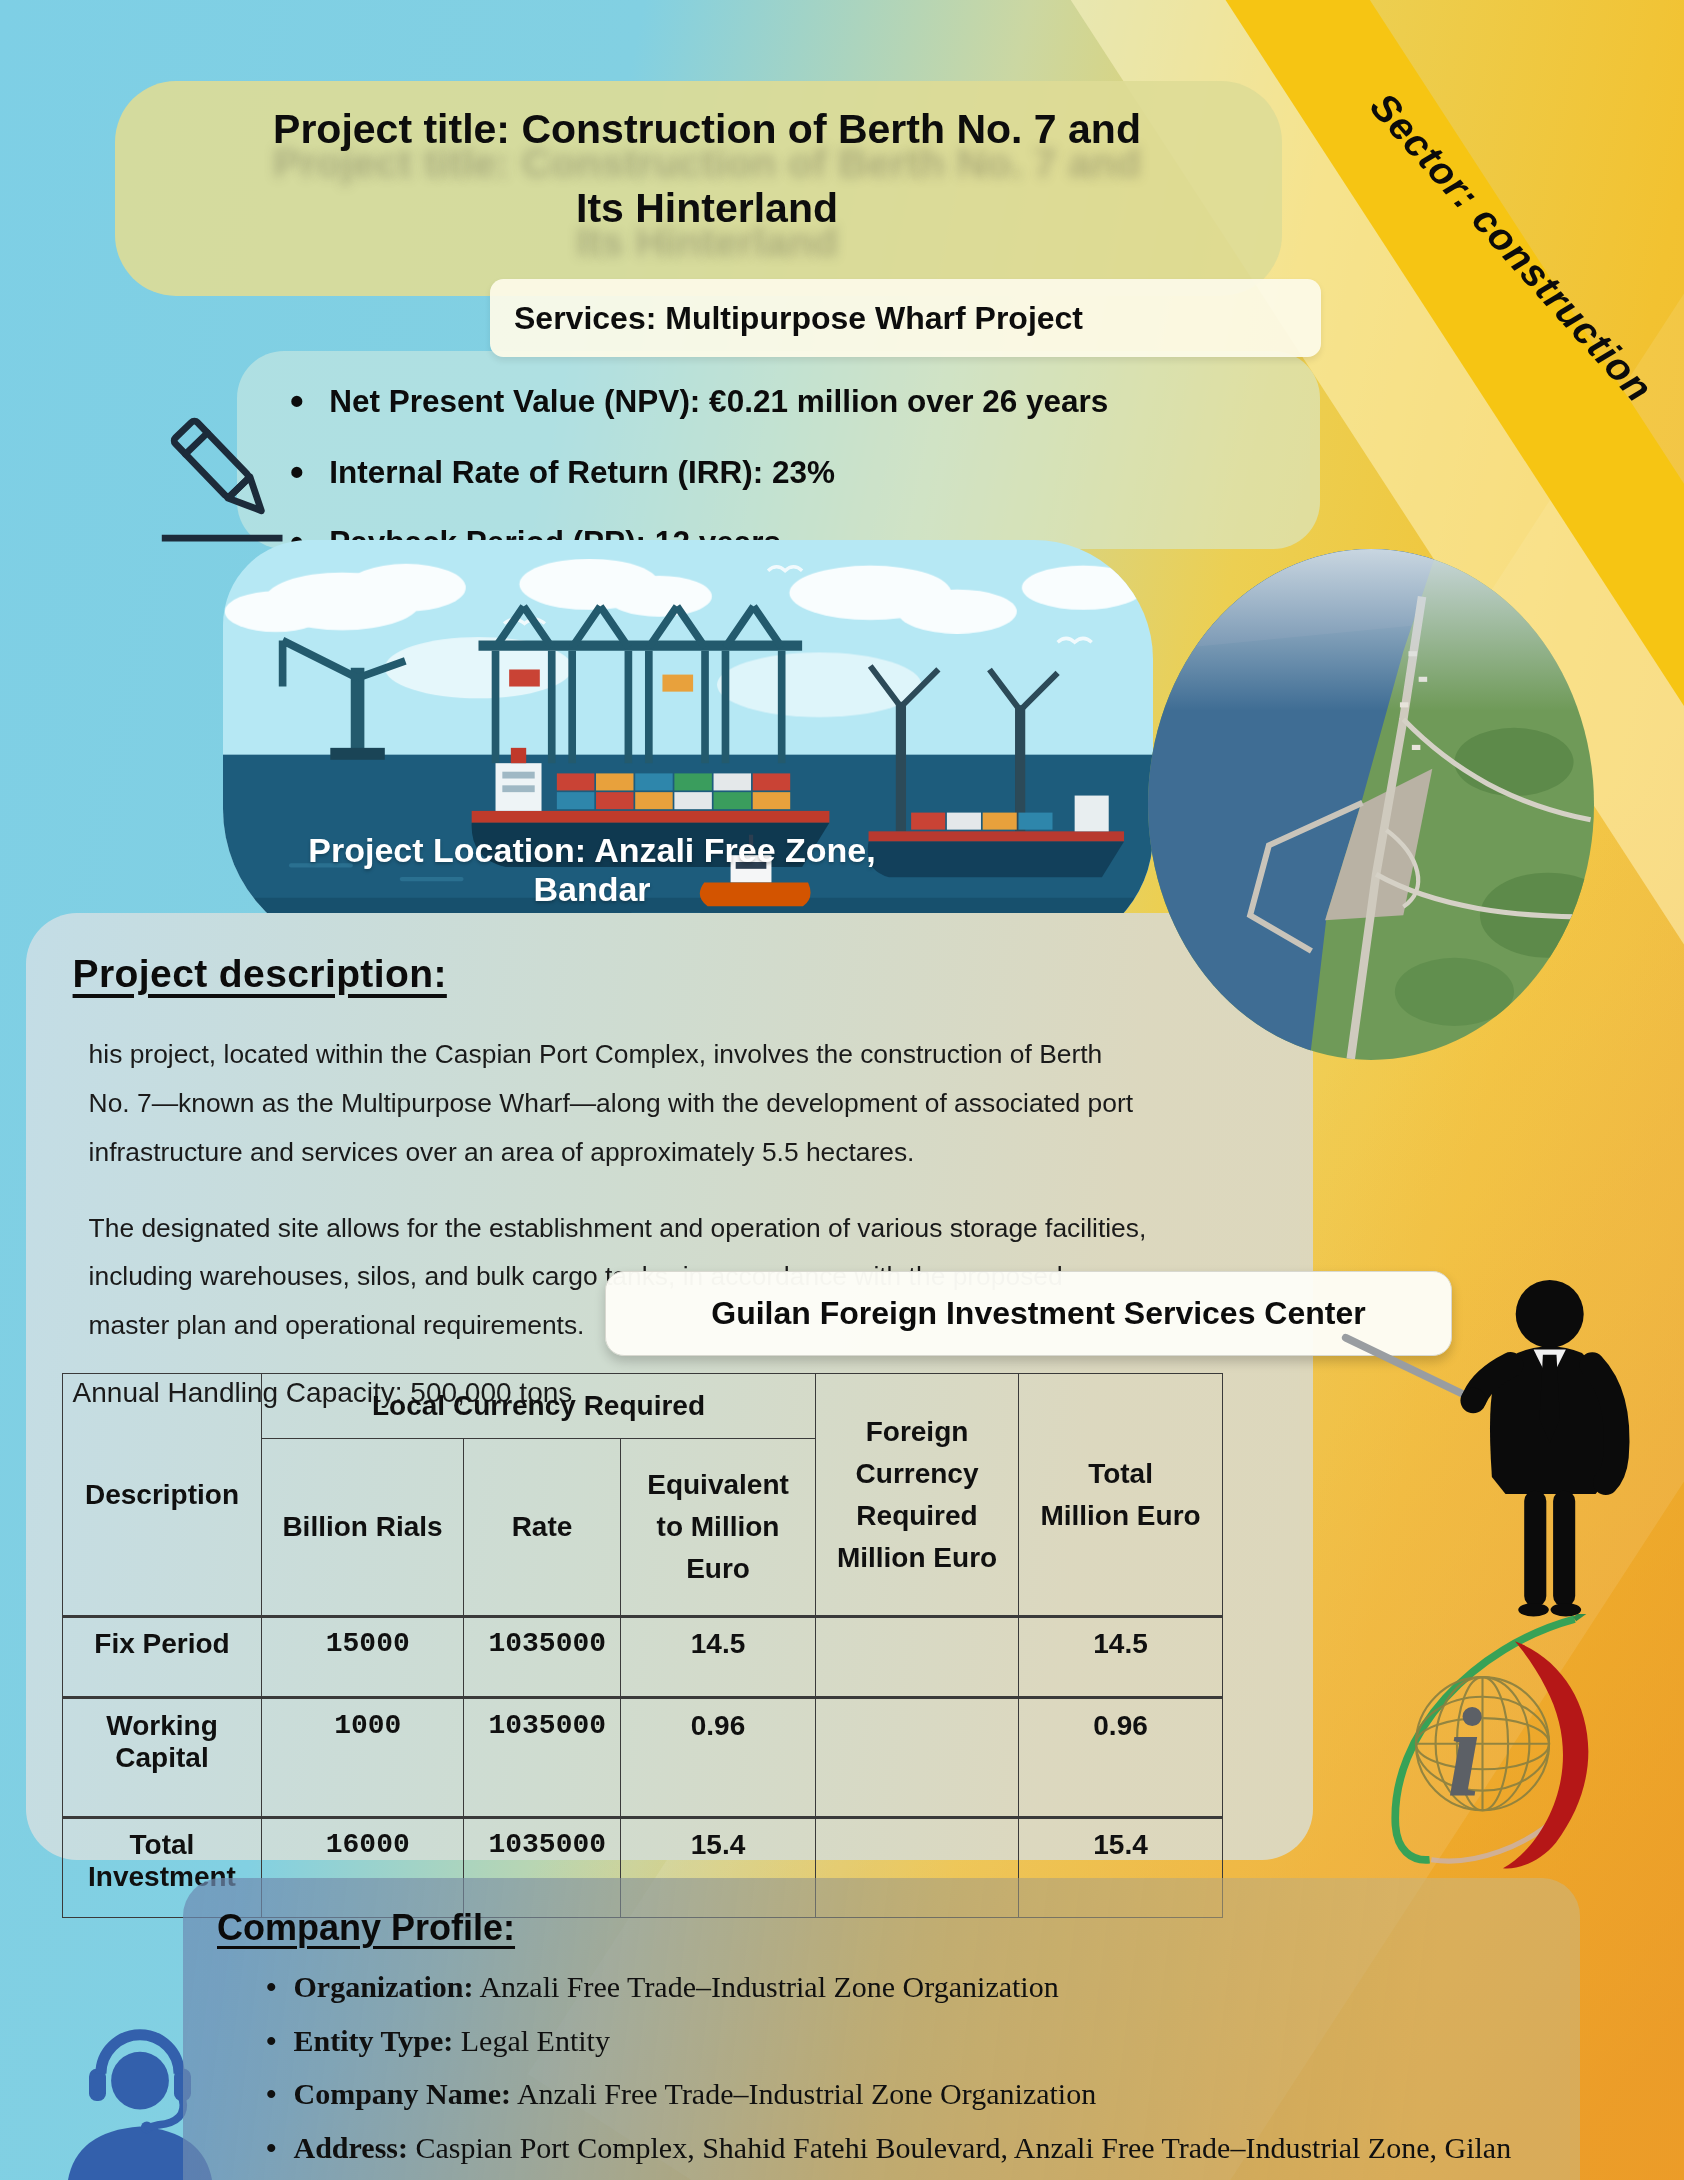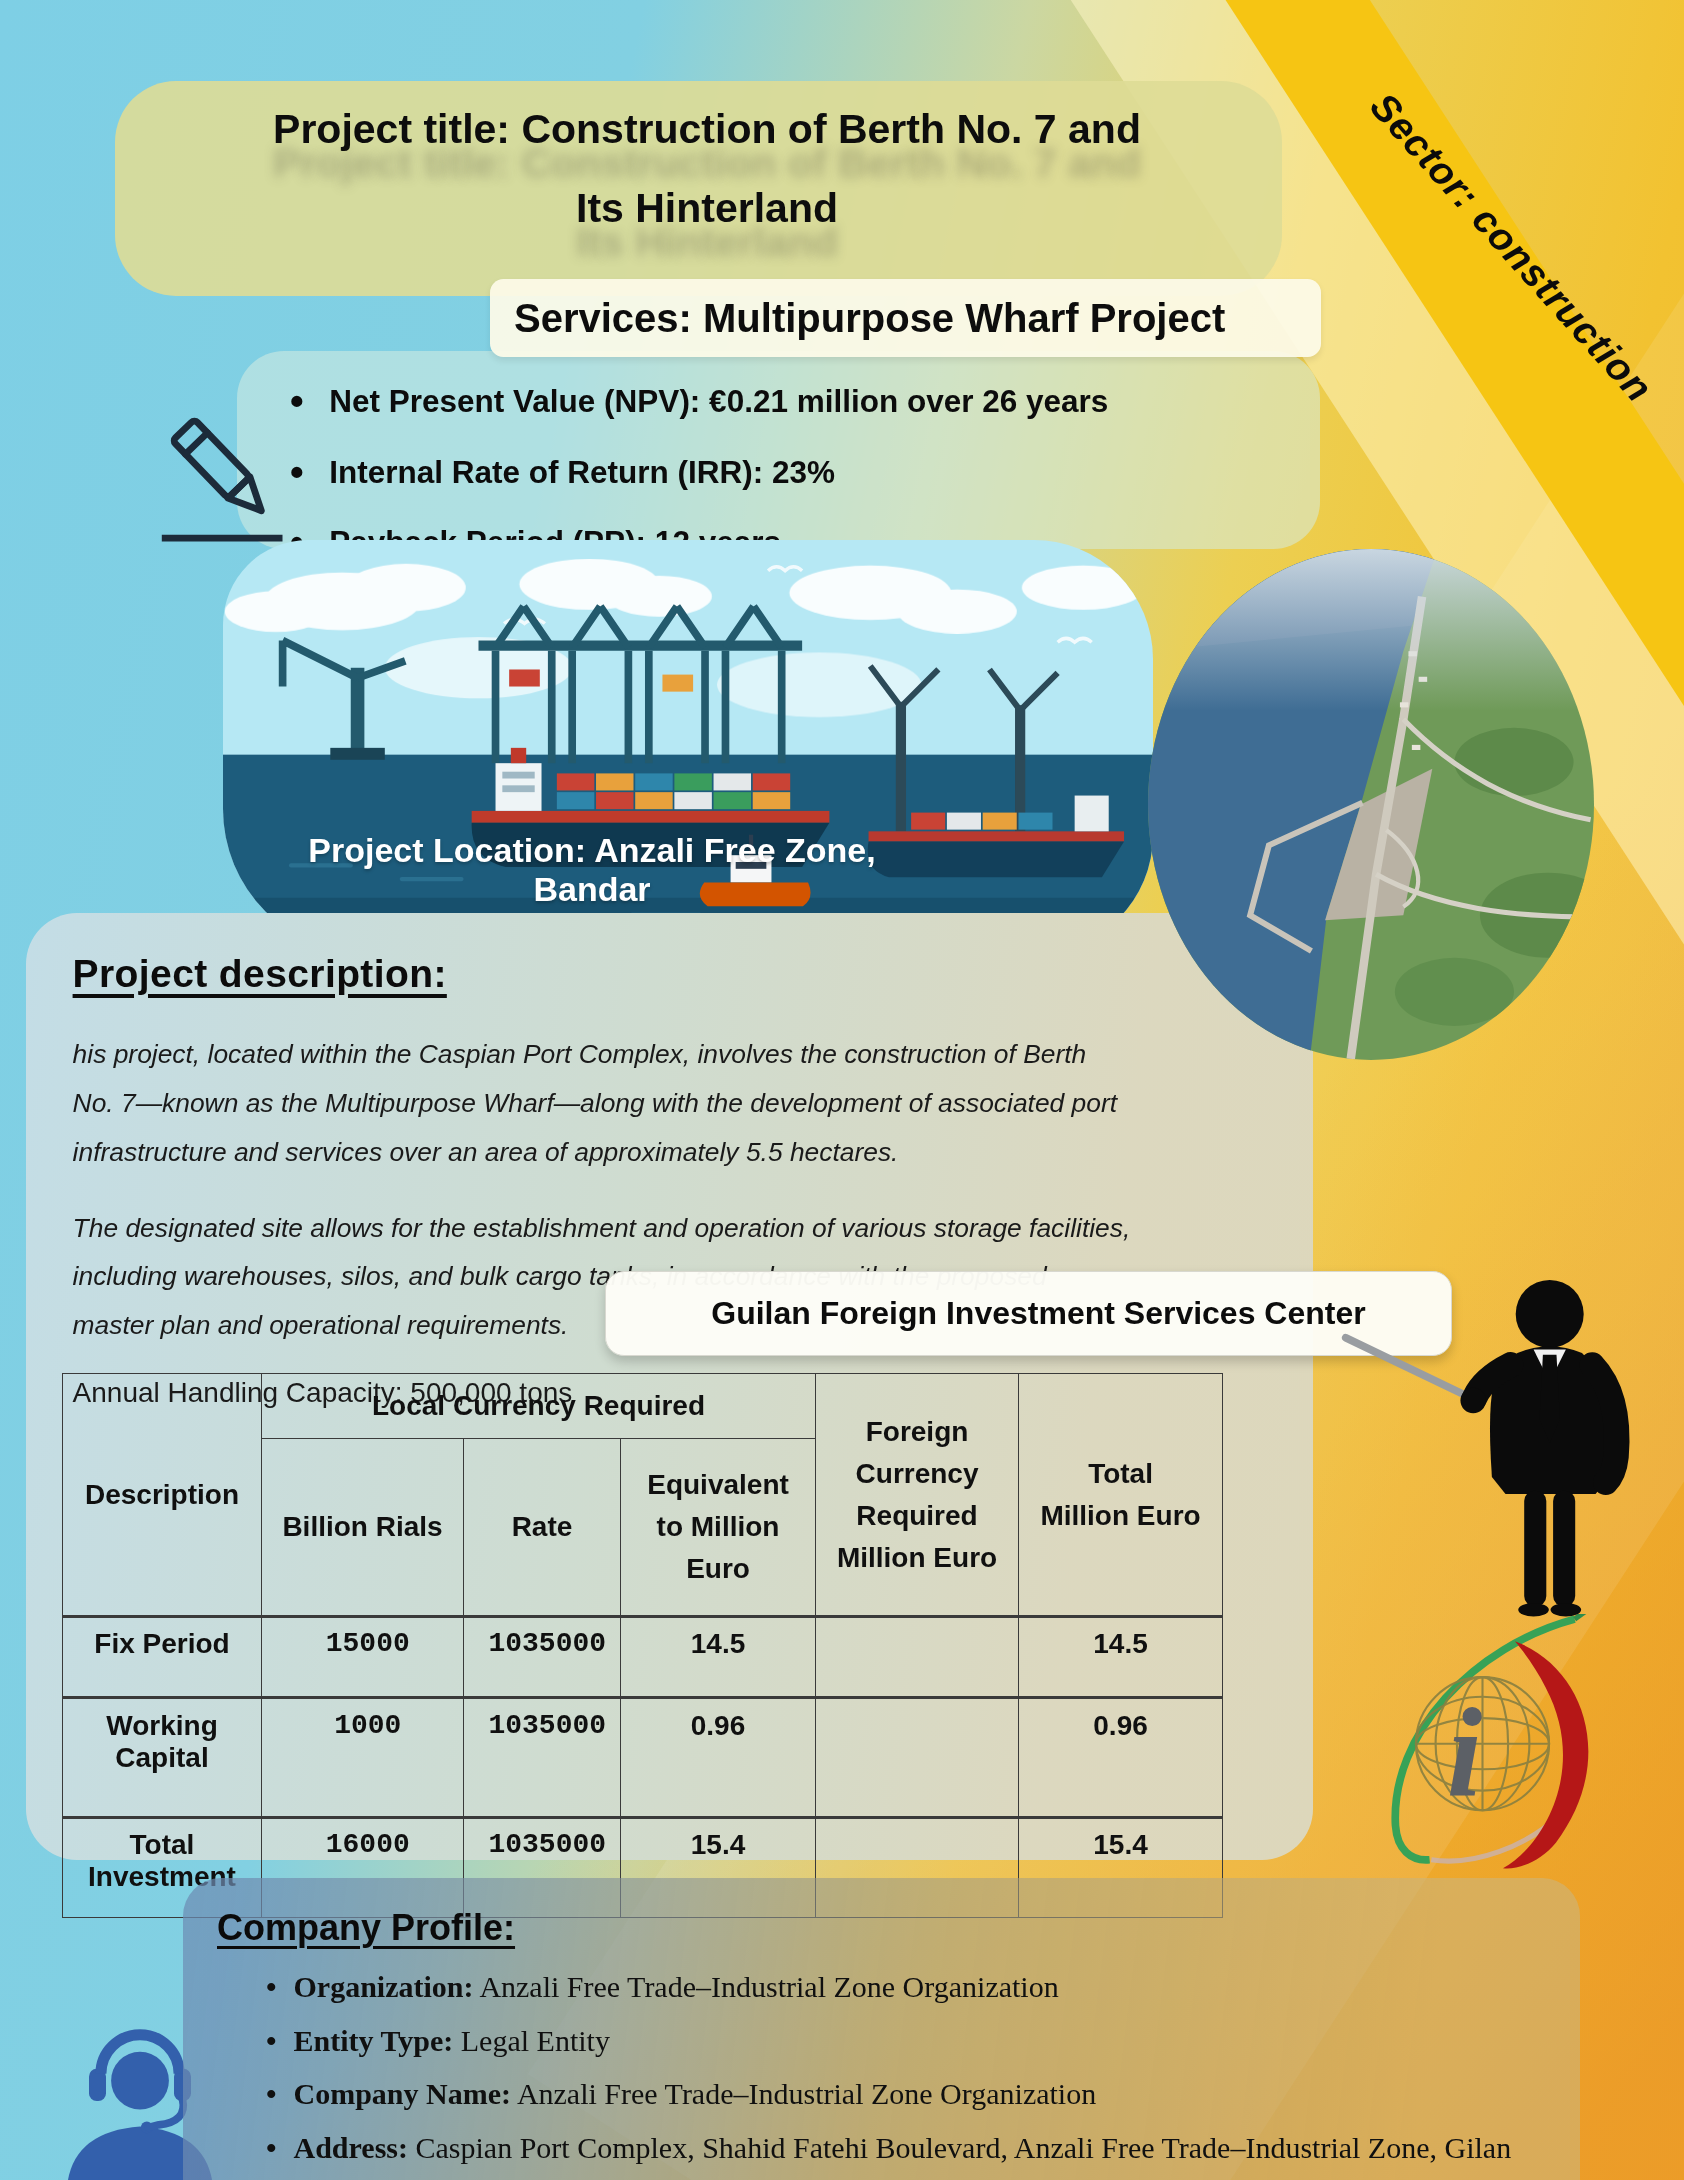--- a/index.html
+++ b/index.html
@@ -19,21 +19,21 @@
 
   
   .title-box { position:absolute; left:115px; top:81px; width:1167px; height:215px; border-radius:61px;
     background:rgba(222,220,150,0.90); z-index:2; }
   .title-text { position:absolute; left:51px; right:34px; top:27px; text-align:center; font-size:41px; font-weight:900;
     line-height:1.05; color:#0d0d0d; text-shadow:0 34px 10.2px rgba(90,90,70,0.35); }
   .title-line { display:block; margin-bottom:36px; }
 
   .services-box { position:absolute; left:490px; top:279px; width:831px; height:78px; border-radius:13.6px;
     background:rgba(252,250,232,0.94); box-shadow:0 3.4px 6.8px rgba(0,0,0,0.08); z-index:3; }
-  .services-text { padding-left:24px; line-height:78px; font-size:40px; font-weight:700; color:#0d0d0d; }
+  .services-text { padding-left:24px; line-height:78px; font-size:32px; font-weight:700; color:#0d0d0d; }
 
   
   .metrics-box { position:absolute; left:237px; top:351px; width:1083px; height:198px; border-radius:47px;
     background:rgba(213,236,226,0.55); z-index:2; }
   .metrics-list { list-style:none; margin:0; padding:15.3px 0 0 53px; }
   .metrics-list li { font-size:31.5px; font-weight:700; line-height:69px; color:#0c0c0c; white-space:nowrap; }
   .metrics-list li::before { content:"•"; font-size:39px; margin-right:25.6px; vertical-align:-1.7px; }
   .pencil-wrap { position:absolute; left:155px; top:407px; width:136px; height:145px; z-index:3; }
 
   
@@ -49,21 +49,21 @@
     overflow:hidden; z-index:3; }
 
   
   .desc-panel { position:absolute; left:25.6px; top:913px; width:1287px; height:947px;
     border-radius:51px 94px 51px 51px;
     background:linear-gradient(98deg,#c3dde6 0%, #cfdcd0 45%, #dcd8bf 80%, #ddd7bb 100%);
     z-index:2; padding:0; }
   .desc-inner { padding:39px 0 0 47px; }
   .desc-heading { font-size:39px; font-weight:900; color:#0c0c0c; letter-spacing:0.4px;
     text-decoration:underline; text-decoration-thickness:4.3px; text-underline-offset:6.8px; margin:0 0 34px 0; }
-  .desc-para { width:1060px; font-size:26.4px; line-height:1.85; color:#1a1a1a; margin:0 0 27px 0;font-style:italic; }
+  .desc-para { width:1060px; font-size:26.4px; line-height:1.85; color:#1a1a1a; margin:0 0 27px 16px; }
   .capacity { font-size:28px; color:#1a1a1a; margin:12px 0 0 0; }
 
   .guilan-box { position:absolute; left:605px; top:1271px; width:825px; height:83px; border-radius:19px;
     background:rgba(253,253,247,0.97); border:0.9px solid #d8d8d0; box-shadow:0 5.1px 10.2px rgba(0,0,0,0.18);
     z-index:5; text-align:center; line-height:83px; font-size:32px; font-weight:800; color:#0c0c0c;padding-left:20px; }
 
   
   .inv-table { position:absolute; left:62px; top:1373px; width:1160px; border-collapse:collapse;
     table-layout:fixed; z-index:4; font-family:"Liberation Sans", sans-serif; }
   .inv-table th, .inv-table td { border:1.7px solid #3a3a3a; font-size:28px; font-weight:700; color:#101010; padding:5.1px 8.5px; }

